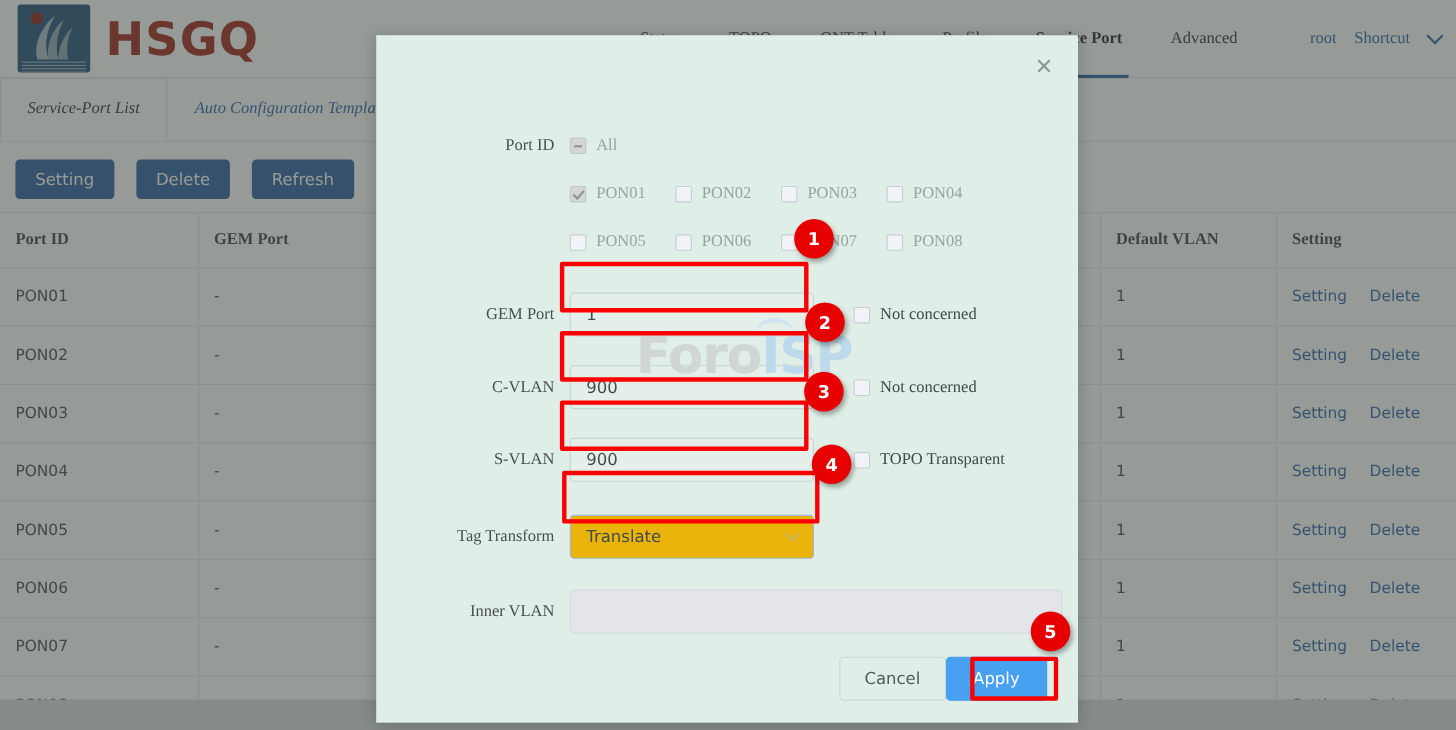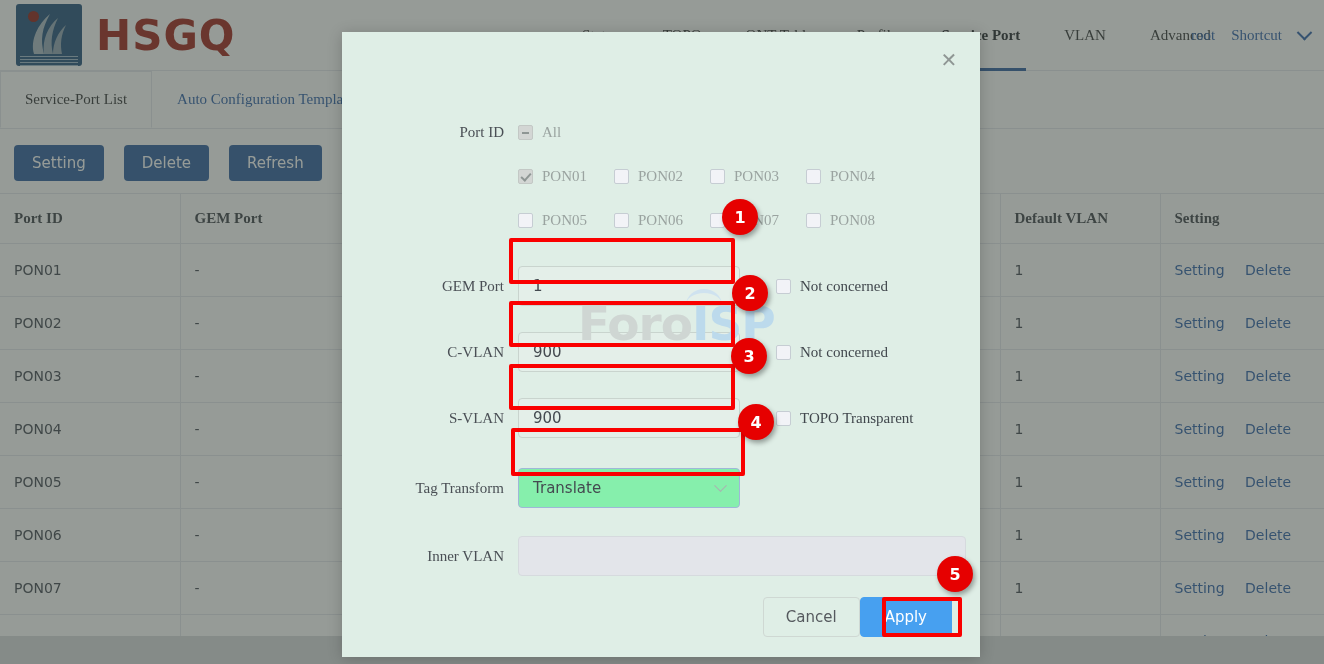--- a/index.html
+++ b/index.html
@@ -138,20 +138,21 @@
     border-bottom: 2px solid #2c5fa8;
     transform: rotate(45deg) translate(-2px,-2px);
   }
 
   .tabstrip {
     height: 58px;
     border-bottom: 1px solid #e4e7ed;
     display: flex;
     align-items: stretch;
     padding-left: 0;
+    font-style: italic;
   }
   .tab {
     display: flex;
     align-items: center;
     padding: 0 24px;
     font-size: 15px;
     color: #2c5fa8;
     cursor: pointer;
     border: 1px solid transparent;
   }
@@ -317,21 +318,21 @@
     font-size: 15px;
     color: #444a50;
     padding: 0 14px;
     font-family: "DejaVu Sans", sans-serif;
     outline: none;
   }
   .fld.wide { width: 448px; background: #e3e5ea; border-color: #d6dade; }
   .select {
     width: 222px;
     height: 40px;
-    background: #86efac;
+    background: #eab308;
     border: 1px solid #9fb7d8;
     border-radius: 4px;
     font-size: 15px;
     color: #444a50;
     padding: 0 14px;
     display: flex;
     align-items: center;
     justify-content: space-between;
     cursor: pointer;
     font-family: "DejaVu Sans", sans-serif;
@@ -442,21 +443,20 @@
         </div>
         <div class="brand-text">HSGQ</div>
       </div>
 
       <div class="nav">
         <div class="nav-item">Status</div>
         <div class="nav-item">TOPO</div>
         <div class="nav-item">ONT Table</div>
         <div class="nav-item">Profile</div>
         <div class="nav-item active">Service Port</div>
-        <div class="nav-item">VLAN</div>
         <div class="nav-item">Advanced</div>
       </div>
 
       <div class="nav-right">
         <div class="nav-user">root</div>
         <div class="nav-shortcut">
           <span>Shortcut</span>
           <span class="chev"></span>
         </div>
       </div>

